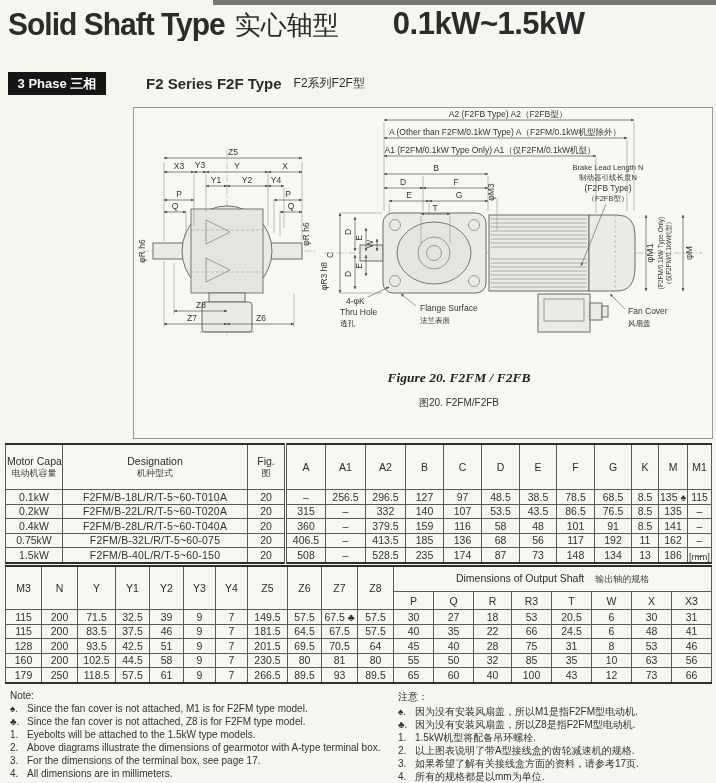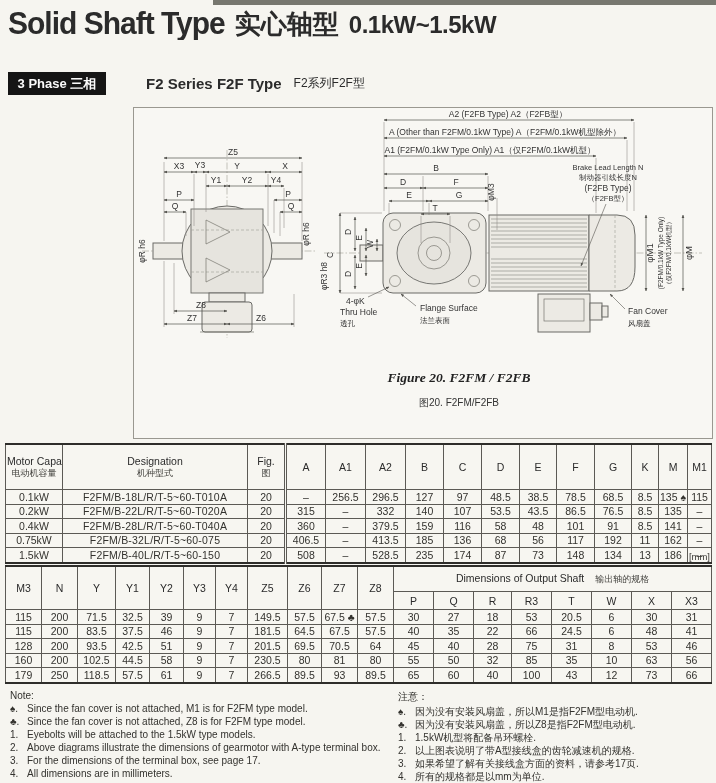--- a/index.html
+++ b/index.html
@@ -5,22 +5,22 @@
   html,body{margin:0;padding:0;}
   body{
     width:716px;height:783px;position:relative;overflow:hidden;
     background:#f6f5f0;color:#2b2b2b;
     font-family:"Liberation Sans",sans-serif;
   }
   .scan-strip{position:absolute;top:0;left:213px;width:503px;height:5px;background:#77776f;}
   
   .title-row{position:absolute;top:6px;left:8px;display:flex;align-items:baseline;gap:10px;white-space:nowrap;}
   .title-en{font-size:30px;font-weight:700;letter-spacing:-1px;transform:scaleY(1.05);}
-  .title-cn{font-size:26px;font-weight:700;}
-  .title-range{font-size:24px;font-weight:700;letter-spacing:-0.5px;}
+  .title-cn{font-size:26px;font-weight:400;}
+  .title-range{font-size:31px;font-weight:700;letter-spacing:-0.5px;margin-left:44px;}
   .phase-badge{
     position:absolute;top:72px;left:8px;width:98px;height:23px;background:#151515;color:#fafafa;
     font-size:13px;font-weight:700;display:flex;align-items:center;justify-content:center;
   }
   .series-row{position:absolute;top:75px;left:146px;display:flex;align-items:flex-start;gap:12px;white-space:nowrap;}
   .series-en{font-size:15px;font-weight:700;}
   .series-cn{font-size:12px;}
   
   .diagram-box{
     position:absolute;left:133px;top:107px;width:578px;height:330px;

